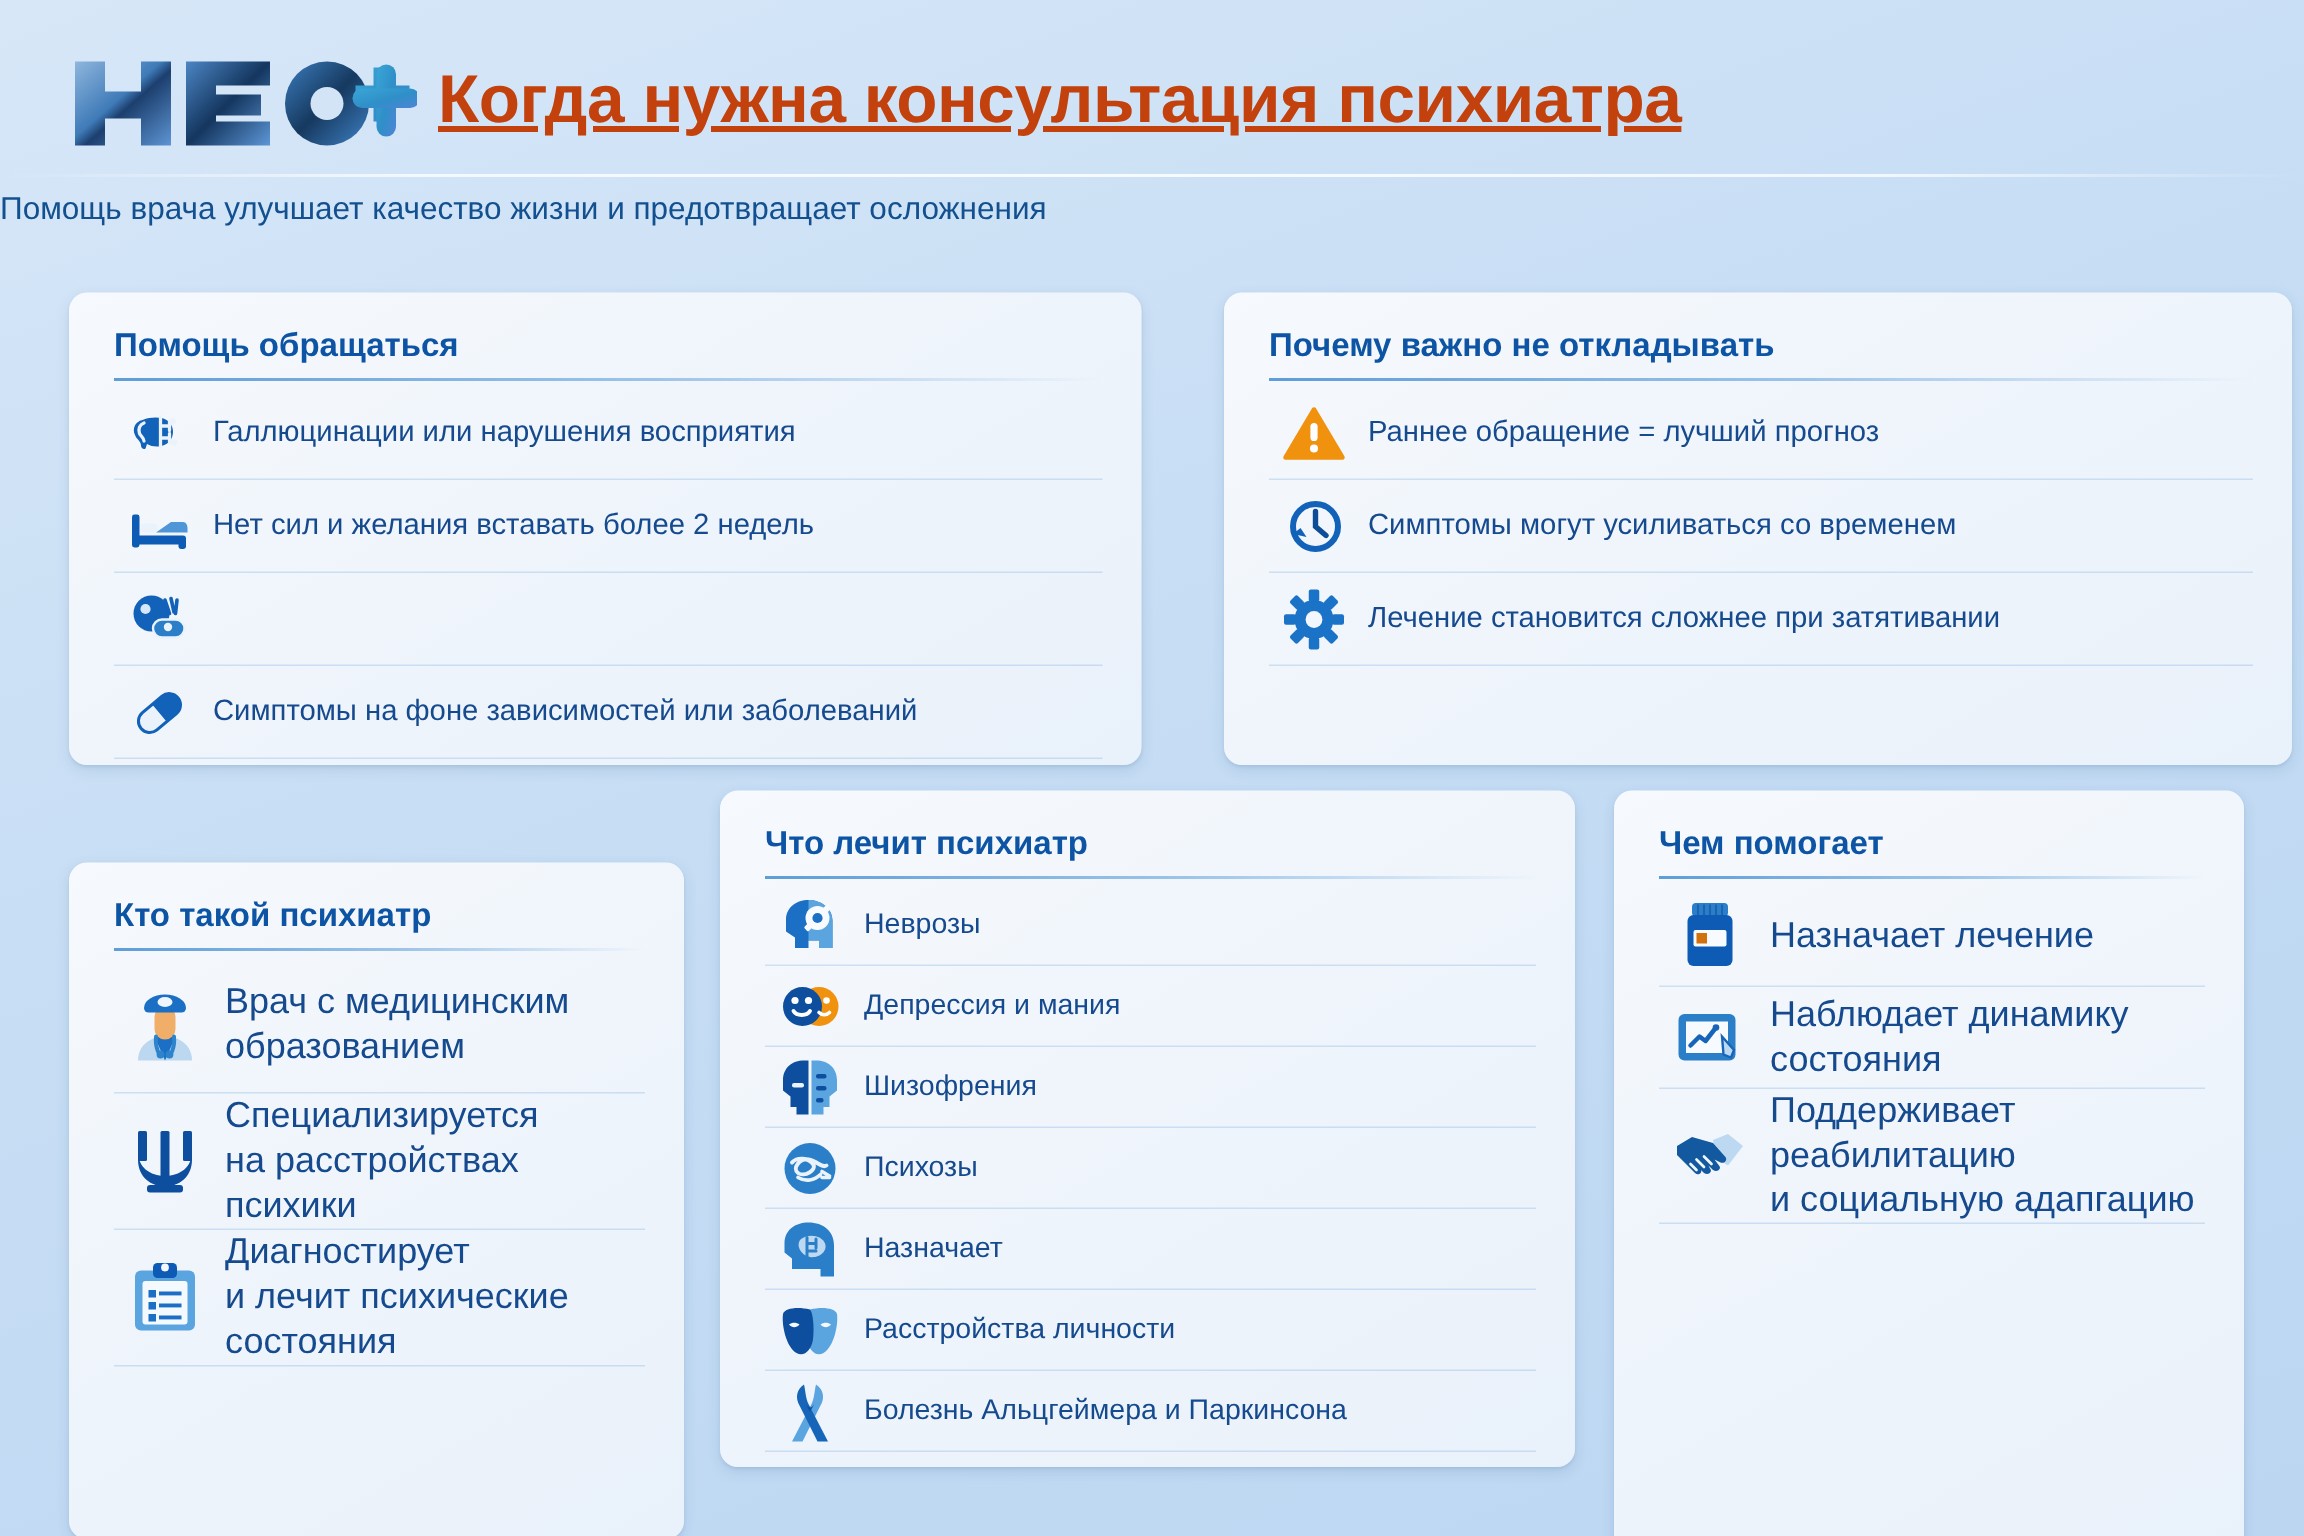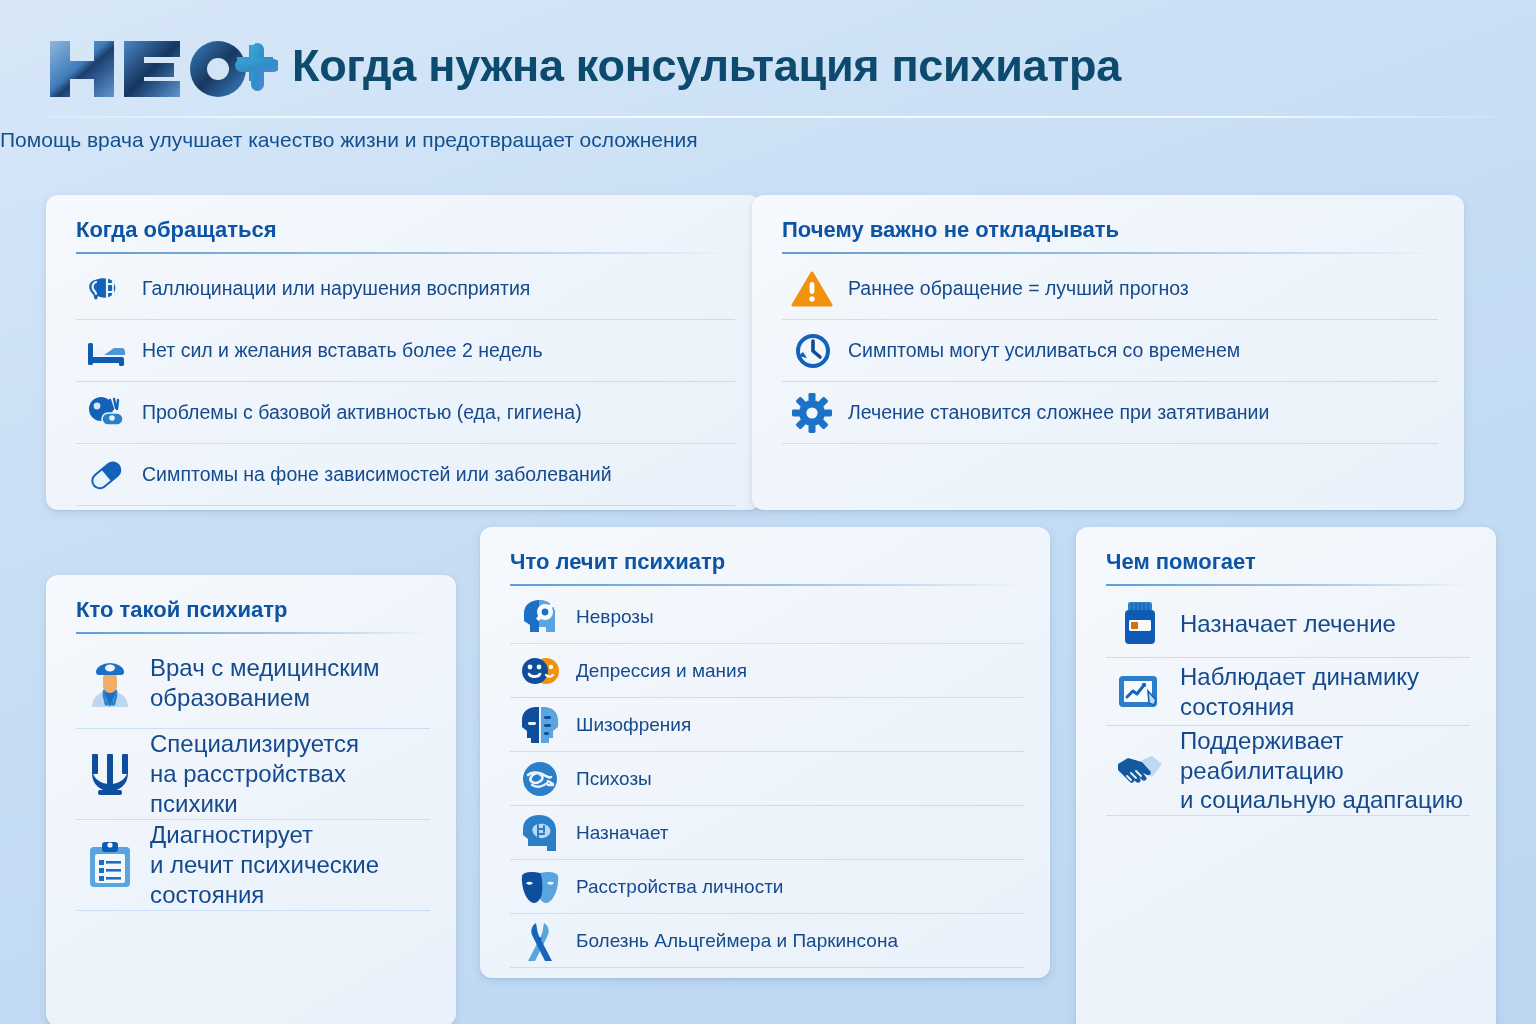--- a/index.html
+++ b/index.html
@@ -25,23 +25,24 @@
     width: 232px; height: 72px;
     display: flex; align-items: center;
   }
   #logo svg { display:block; }
 
   #page-title {
     position: absolute;
     left: 292px; top: 40px;
     font-size: 45px;
     font-weight: bold;
-    color: #0c4a6e;
+    color: #c2410c;
     letter-spacing: -0.3px;
     white-space: nowrap;
+    text-decoration: underline;
   }
 
   #header-rule {
     position: absolute;
     left: 0; top: 116px; width: 1536px; height: 2px;
     background: linear-gradient(90deg, rgba(255,255,255,0) 0%, rgba(255,255,255,.75) 18%, rgba(255,255,255,.85) 50%, rgba(255,255,255,.75) 82%, rgba(255,255,255,0) 100%);
   }
 
   #page-subtitle {
     position: absolute;
@@ -55,21 +56,21 @@
   
   .card {
     position: absolute;
     background: linear-gradient(150deg, #f6f9fd 0%, #eef4fb 55%, #e9f1fa 100%);
     border-radius: 12px;
     box-shadow: 0 3px 9px rgba(40,85,140,.13), 0 1px 2px rgba(40,85,140,.10);
     padding: 22px 26px 18px 30px;
   }
 
   #card-when   { left: 46px;   top: 195px; width: 715px;  height: 315px; }
-  #card-why    { left: 752px;  top: 195px; width: 712px;  height: 315px; }
+  #card-why    { left: 816px;  top: 195px; width: 712px;  height: 315px; }
   #card-who    { left: 46px;   top: 527px; width: 410px;  height: 451px; margin-top: 48px; }
   #card-treats { left: 480px;  top: 527px; width: 570px;  height: 451px; }
   #card-helps  { left: 1076px; top: 527px; width: 420px;  height: 519px; }
 
   .card-title {
     font-size: 22px;
     font-weight: bold;
     color: #0d55a4;
     padding-bottom: 9px;
     white-space: nowrap;
@@ -161,21 +162,21 @@
       <rect x="189" y="24" width="45" height="13" rx="6.5" fill="url(#gP)"></rect>
     </svg>
   </div>
 
   <div id="page-title">Когда нужна консультация психиатра</div>
   <div id="header-rule"></div>
   <div id="page-subtitle">Помощь врача улучшает качество жизни и предотвращает осложнения</div>
 </div>
 
 <section class="card" id="card-when">
-  <div class="card-title">Когда обращаться</div>
+  <div class="card-title">Помощь обращаться</div>
   <div class="card-title-rule"></div>
   <ul class="items">
 
     <li class="item">
       <span class="ico">
         <svg width="42" height="42" viewBox="0 0 42 42">
           <path d="M10 12c-5 1-7 6-5 10 1 3 4 4 4 7 0 2 2 3 3 2l1-3c5 3 13 2 16-3 3-5 1-12-5-14-4-1-9-1-14 1Z" fill="#1162b8"></path>
           <path d="M11 14c-3 1-4 4-3 7 1 2 3 3 3 5" stroke="#eaf2fb" stroke-width="2.2" fill="none" stroke-linecap="round"></path>
           <path d="M22 10v20M22 16h6M22 24h6M28 13v6M28 21v6" stroke="#eaf2fb" stroke-width="2.2" fill="none" stroke-linecap="round"></path>
           <circle cx="30" cy="13" r="2.2" fill="#eaf2fb"></circle>
@@ -201,21 +202,20 @@
     <li class="item">
       <span class="ico">
         <svg width="42" height="42" viewBox="0 0 42 42">
           <circle cx="16" cy="17" r="12" fill="#1162b8"></circle>
           <circle cx="12" cy="14" r="3.4" fill="#d6e8f8"></circle>
           <path d="M25 8l3 9M29 7l2 9M33 8l-1 9" stroke="#1162b8" stroke-width="2.4" stroke-linecap="round" fill="none"></path>
           <rect x="17" y="21" width="21" height="12" rx="6" fill="#2b7fc9" stroke="#eaf2fb" stroke-width="1.6"></rect>
           <circle cx="27" cy="26" r="2.8" fill="#eaf2fb"></circle>
         </svg>
       </span>
-      <span class="item-label">Проблемы с базовой активностью (еда, гигиена)</span>
     </li>
 
     <li class="item">
       <span class="ico">
         <svg width="42" height="42" viewBox="0 0 42 42">
           <g transform="rotate(-40 21 21)">
             <rect x="5" y="14" width="32" height="15" rx="7.5" fill="#eaf2fb" stroke="#1162b8" stroke-width="2"></rect>
             <path d="M21 14h8.5a7.5 7.5 0 0 1 0 15H21Z" fill="#1162b8"></path>
           </g>
         </svg>

